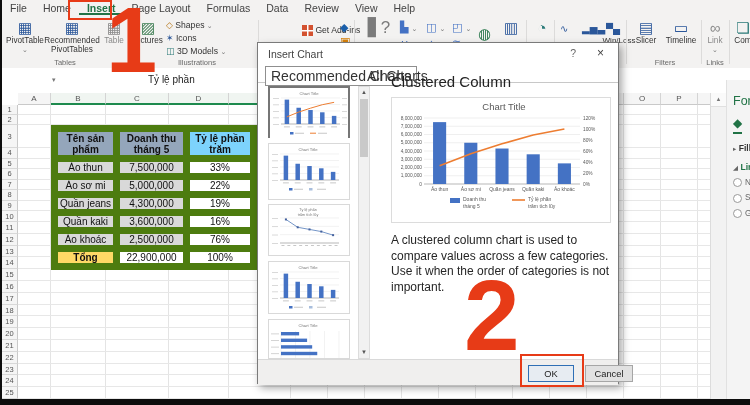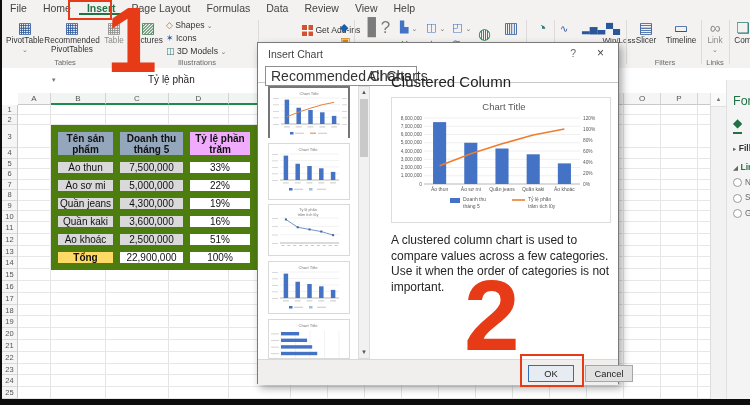--- a/index.html
+++ b/index.html
@@ -43,21 +43,21 @@
   .ch{position:absolute;top:0;height:12px;background:#f5f5f5;border-right:1px solid #d4d4d4;border-bottom:1px solid #c9c9c9;font-size:8px;color:#555;text-align:center;line-height:12px;box-sizing:border-box;}
   .ch.sel{border-bottom:2px solid #1e8a4e;background:#f0f5f1;}
   .rh{position:absolute;left:0;width:16px;background:#f5f5f5;border-right:1px solid #c9c9c9;border-bottom:1px solid #d8d8d8;font-size:7.5px;color:#555;text-align:center;box-sizing:border-box;}
   .gvl{position:absolute;width:1px;background:#e4e4e4;}
   .ghl{position:absolute;height:1px;background:#e7e7e7;}
 
   
   #sheet-table{position:absolute;left:49px;top:125px;border-collapse:collapse;table-layout:fixed;}
   #sheet-table td{border:7px solid #4d7c0f;font-size:10px;text-align:center;padding:0;overflow:hidden;color:#111;}
   .hdr-dark{background:#94a6bb;font-weight:bold;font-size:7.6px;}
-  .hdr-light{background:#f0abfc;font-weight:bold;font-size:7.6px;}
+  .hdr-light{background:#7dd3fc;font-weight:bold;font-size:7.6px;}
   .cell-gray{background:#d9d9d9;}
   .cell-white{background:#fff;}
   .cell-total{background:#ffd966;font-weight:bold;}
 
   
   #v-scroll{position:absolute;left:708px;top:93px;width:16px;height:306px;background:#f2f2f2;border-left:1px solid #dcdcdc;box-sizing:border-box;}
   #v-scroll .arr{display:block;width:100%;height:13px;text-align:center;font-size:6px;color:#777;line-height:13px;background:#fafafa;border-bottom:1px solid #e0e0e0;}
   #format-pane{position:absolute;left:724px;top:80px;width:26px;height:319px;background:#f4f4f4;border-left:1px solid #e1e1e1;overflow:hidden;}
   #format-pane .inner{width:90px;padding:14px 0 0 6px;}
   #fp-title{font-size:12.5px;color:#217346;}
@@ -283,21 +283,21 @@
         </tr>
         <tr>
           <td class="cell-gray" style="height:9px;">Quần kaki</td>
           <td class="cell-gray" style="height:9px;">3,600,000</td>
           <td class="cell-white" style="height:9px;">16%</td>
           <td class="cell-gray" style="height:9px;">89%</td>
         </tr>
         <tr>
           <td class="cell-gray" style="height:9px;">Áo khoác</td>
           <td class="cell-gray" style="height:9px;">2,500,000</td>
-          <td class="cell-white" style="height:9px;">51%</td>
+          <td class="cell-white" style="height:9px;">76%</td>
           <td class="cell-gray" style="height:9px;">100%</td>
         </tr>
         <tr>
           <td class="cell-total" style="height:9px;">Tổng</td>
           <td class="cell-white" style="height:9px;">22,900,000</td>
           <td class="cell-white" style="height:9px;">100%</td>
           <td class="cell-white" style="height:9px;"></td>
         </tr>
       </tbody>
     </table>

